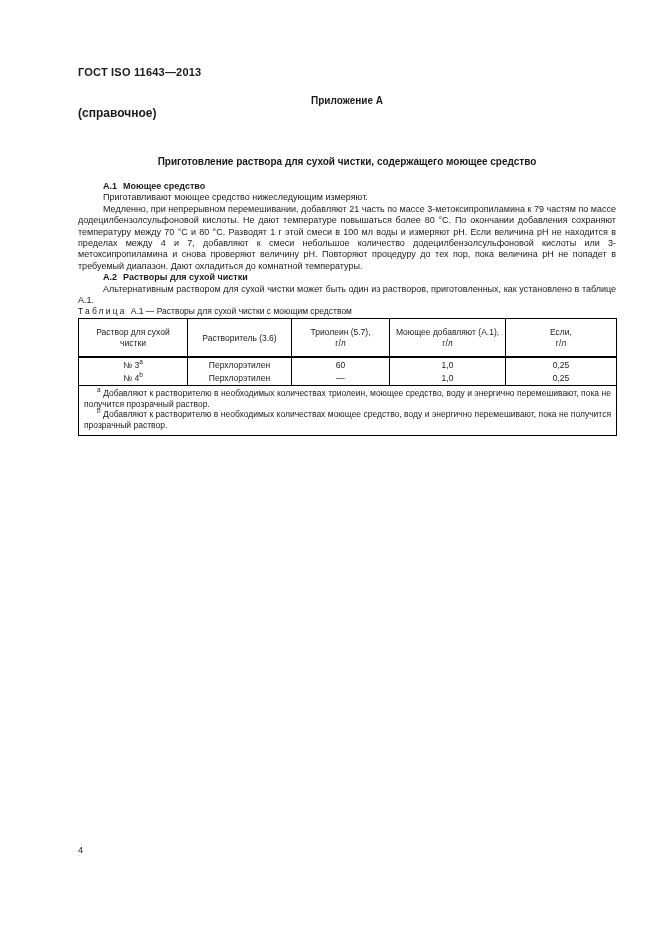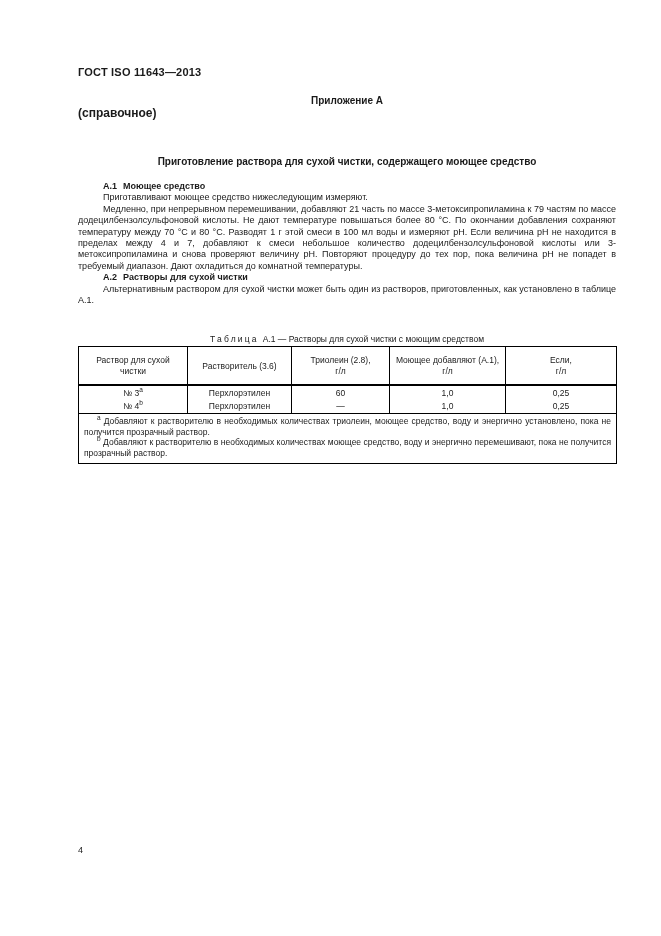--- a/index.html
+++ b/index.html
@@ -49,24 +49,22 @@
     font-weight: bold;
     padding-left: 25px;
     margin: 0;
   }
   .sec-heading.first { margin-top: 13px; }
   .h-num { margin-right: 6px; }
   .para { margin: 0; text-indent: 25px; }
   .just { text-align: justify; }
 
   .table-caption {
-    margin-top: 28px;
     font-size: 8.5px;
     line-height: 11px;
-    text-align: center;
   }
   .cap-label { letter-spacing: 2.2px; margin-right: 4px; }
 
   table.sol {
     margin-top: 1px;
     border-collapse: collapse;
     table-layout: fixed;
     width: 538px;
     font-size: 8.5px;
     color: #1a1a1a;
@@ -137,21 +135,21 @@
         <col style="width:104px">
         <col style="width:98px">
         <col style="width:116px">
         <col style="width:111px">
       </colgroup>
       <thead>
         <tr>
           <th>Раствор для сухой
 чистки</th>
           <th>Растворитель (3.6)</th>
-          <th>Триолеин (2.8),
+          <th>Триолеин (5.7),
 г/л</th>
           <th>Моющее добавляют (А.1),
 г/л</th>
           <th>Если,
 г/л</th>
         </tr>
       </thead>
       <tbody>
         <tr class="first">
           <td><span>№ 3</span><sup class="mk">a</sup></td>
@@ -164,21 +162,21 @@
           <td><span>№ 4</span><sup class="mk">b</sup></td>
           <td>Перхлорэтилен</td>
           <td>—</td>
           <td>1,0</td>
           <td>0,25</td>
         </tr>
       </tbody>
       <tfoot>
         <tr>
           <td colspan="5">
-            <p class="fn"><sup class="mk">a</sup> <span>Добавляют к растворителю в необходимых количествах триолеин, моющее средство, воду и энергично установлено, пока не получится прозрачный раствор.</span></p>
+            <p class="fn"><sup class="mk">a</sup> <span>Добавляют к растворителю в необходимых количествах триолеин, моющее средство, воду и энергично перемешивают, пока не получится прозрачный раствор.</span></p>
             <p class="fn"><sup class="mk">b</sup> <span>Добавляют к растворителю в необходимых количествах моющее средство, воду и энергично перемешивают, пока не получится прозрачный раствор.</span></p>
           </td>
         </tr>
       </tfoot>
     </table>
 
   </div>
 
   <div class="page-number">4</div>
 </div>

